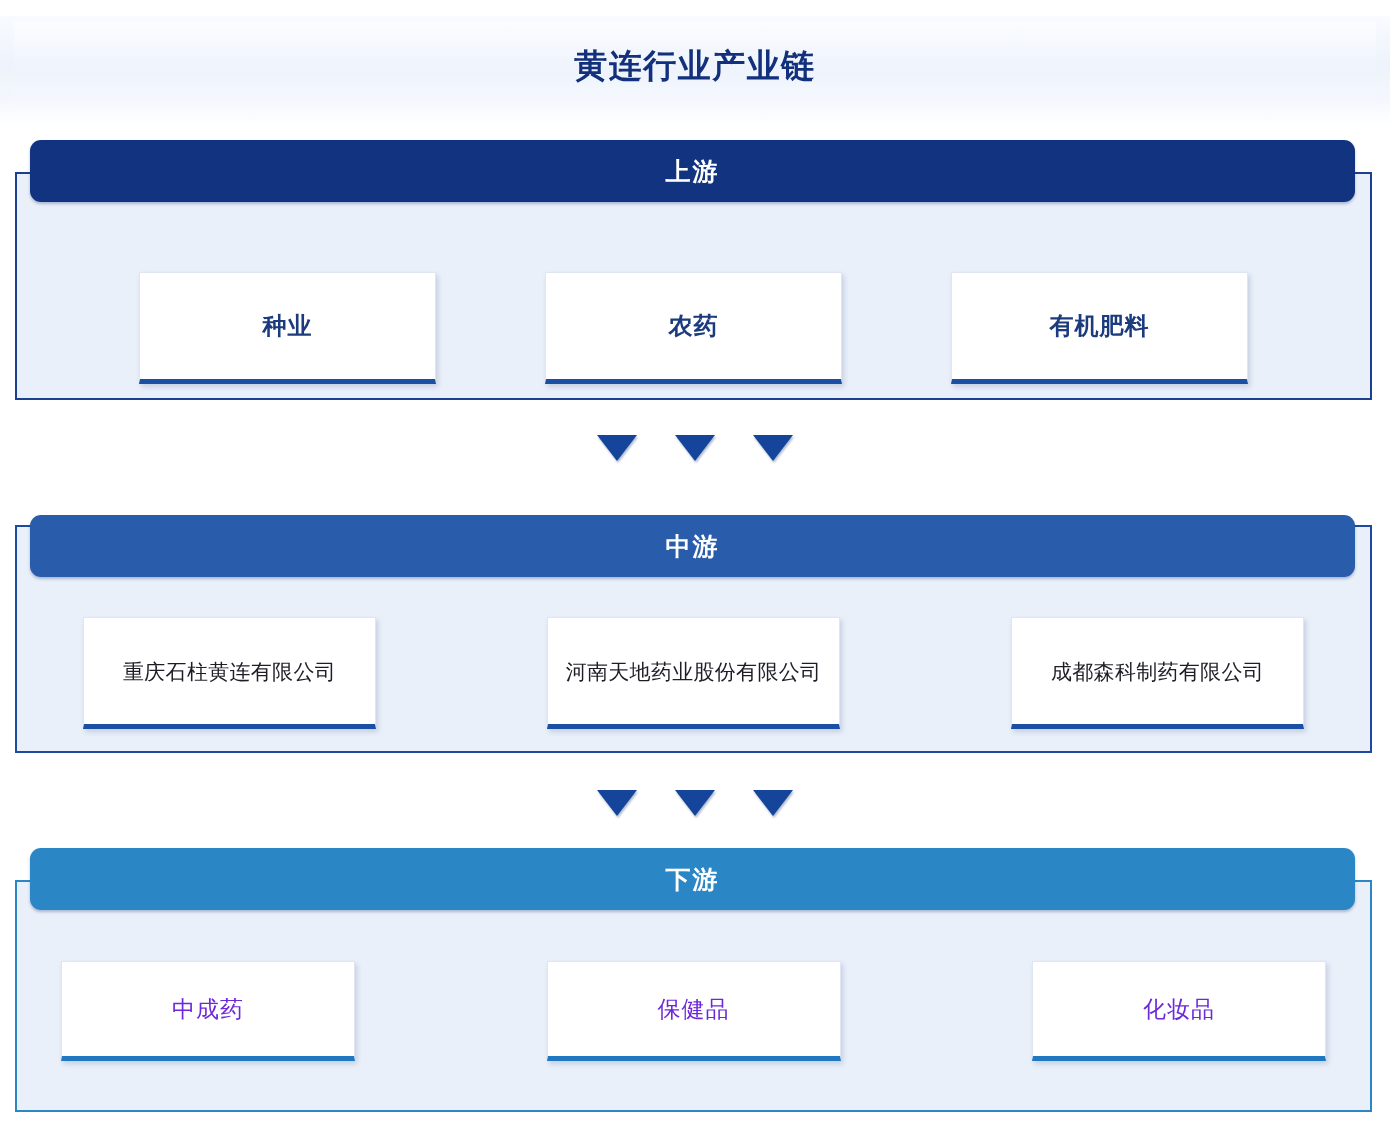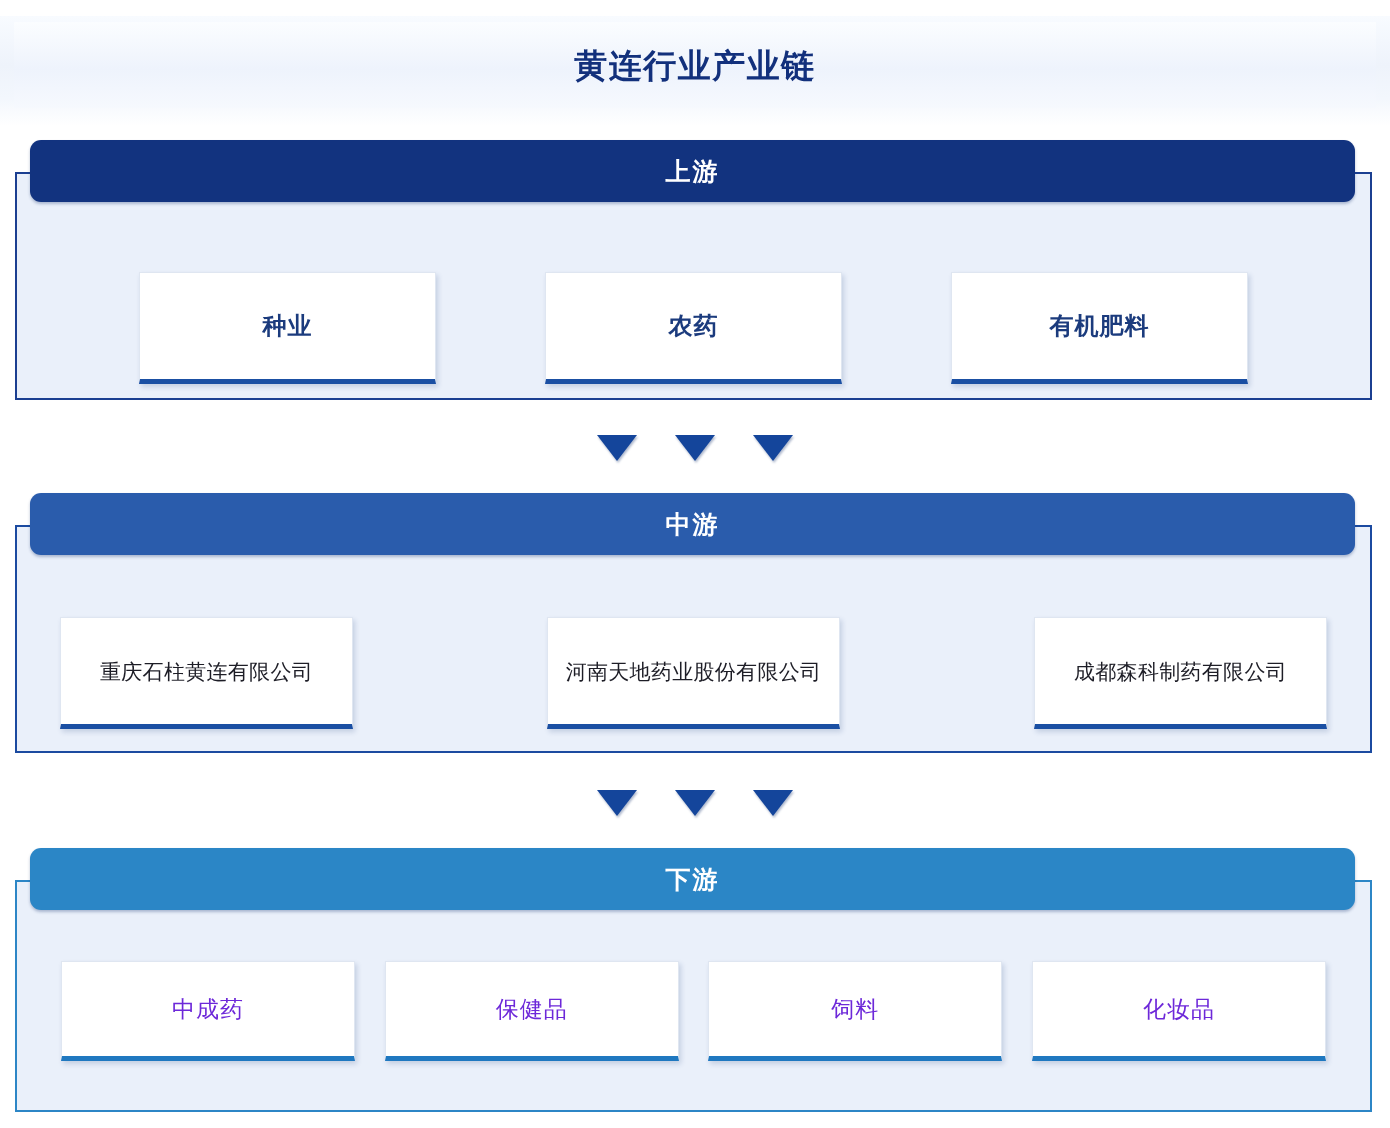--- a/index.html
+++ b/index.html
@@ -102,24 +102,24 @@
     padding: 0 122px;
   }
 
   
   #stage-midstream { top: 493px; }
   #stage-midstream .stage-body {
     height: 228px;
     border: 2px solid #1b4aa0;
     background: #eaf0fa;
   }
-  #stage-midstream .stage-header { background: #2a5cac; }
+  #stage-midstream .stage-header { background: #2a5cac; margin-top: 22px; }
   #stage-midstream .cards-row {
     top: 90px;
-    padding: 0 43px;
+    padding: 0 66px;
   }
 
   
   #stage-downstream { top: 848px; }
   #stage-downstream .stage-body {
     height: 232px;
     border: 2px solid #2c86c6;
     background: #eaf0fa;
   }
   #stage-downstream .stage-header { background: #2b86c6; }
@@ -228,18 +228,17 @@
   <div class="arrow-down"></div>
   <div class="arrow-down"></div>
   <div class="arrow-down"></div>
 </div>
 
 <div class="stage" id="stage-downstream">
   <div class="stage-body">
     <div class="cards-row">
       <div class="card card-down">中成药</div>
       <div class="card card-down">保健品</div>
-      <div class="card card-down">饲料</div>
       <div class="card card-down">化妆品</div>
     </div>
   </div>
   <div class="stage-header">下游</div>
 </div>
 
 </body></html>

